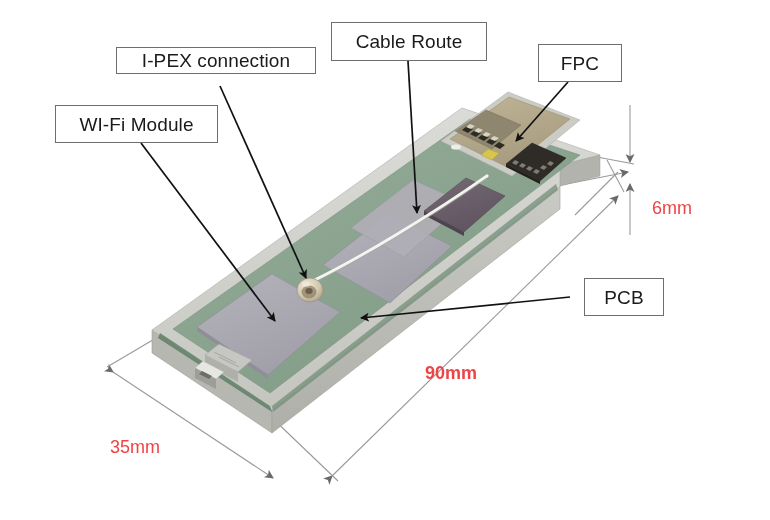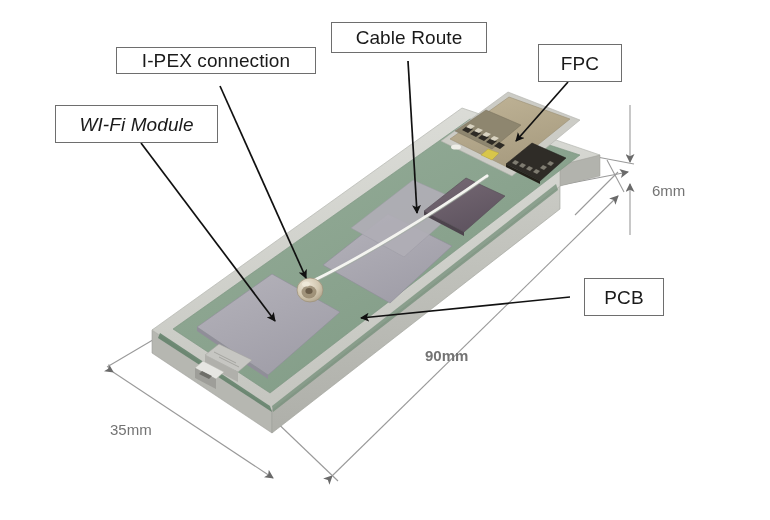--- a/index.html
+++ b/index.html
@@ -37,25 +37,26 @@
     justify-content: center;
     color: #1a1a1a;
     font-family: "Liberation Sans", sans-serif;
     font-size: 19px;
     line-height: 1;
     letter-spacing: 0.1px;
     white-space: nowrap;
   }
   .dim-label {
     position: absolute;
-    color: #737373;
+    color: #ef4444;
     font-family: "Liberation Sans", sans-serif;
-    font-size: 15px;
+    font-size: 18px;
     line-height: 1;
     white-space: nowrap;
+    margin-top: 16px;
   }
 </style>
 </head>
 <body>
 
 <div id="stage">
 
   <svg class="scene" viewBox="0 0 770 520">
     <defs>
       <marker id="arrowBlack" markerWidth="9" markerHeight="9" refX="8" refY="4.5" orient="auto" markerUnits="userSpaceOnUse">
@@ -207,29 +208,29 @@
 
     <g stroke="#111111" stroke-width="1.7" fill="none">
       <line x1="141" y1="143" x2="275" y2="321" marker-end="url(#arrowBlack)"></line>
       <line x1="220" y1="86" x2="306" y2="278" marker-end="url(#arrowBlack)"></line>
       <line x1="408" y1="61" x2="417" y2="213" marker-end="url(#arrowBlack)"></line>
       <line x1="568" y1="82" x2="516" y2="141" marker-end="url(#arrowBlack)"></line>
       <line x1="570" y1="297" x2="361" y2="318" marker-end="url(#arrowBlack)"></line>
     </g>
   </svg>
 
-  <div class="callout-box" style="left:55px; top:105px; width:163px; height:38px;font-style:italic;">
+  <div class="callout-box" style="left:55px; top:105px; width:163px; height:38px;">
     <span>WI-Fi Module</span>
   </div>
 
   <div class="callout-box" style="left:116px; top:47px; width:200px; height:27px;">
     <span>I-PEX connection</span>
   </div>
 
-  <div class="callout-box" style="left:331px; top:22px; width:156px; height:31px;">
+  <div class="callout-box" style="left:331px; top:22px; width:156px; height:39px;">
     <span>Cable Route</span>
   </div>
 
   <div class="callout-box" style="left:538px; top:44px; width:84px; height:38px;">
     <span>FPC</span>
   </div>
 
   <div class="callout-box" style="left:570px; top:278px; width:80px; height:38px;margin-left:14px;">
     <span>PCB</span>
   </div>

